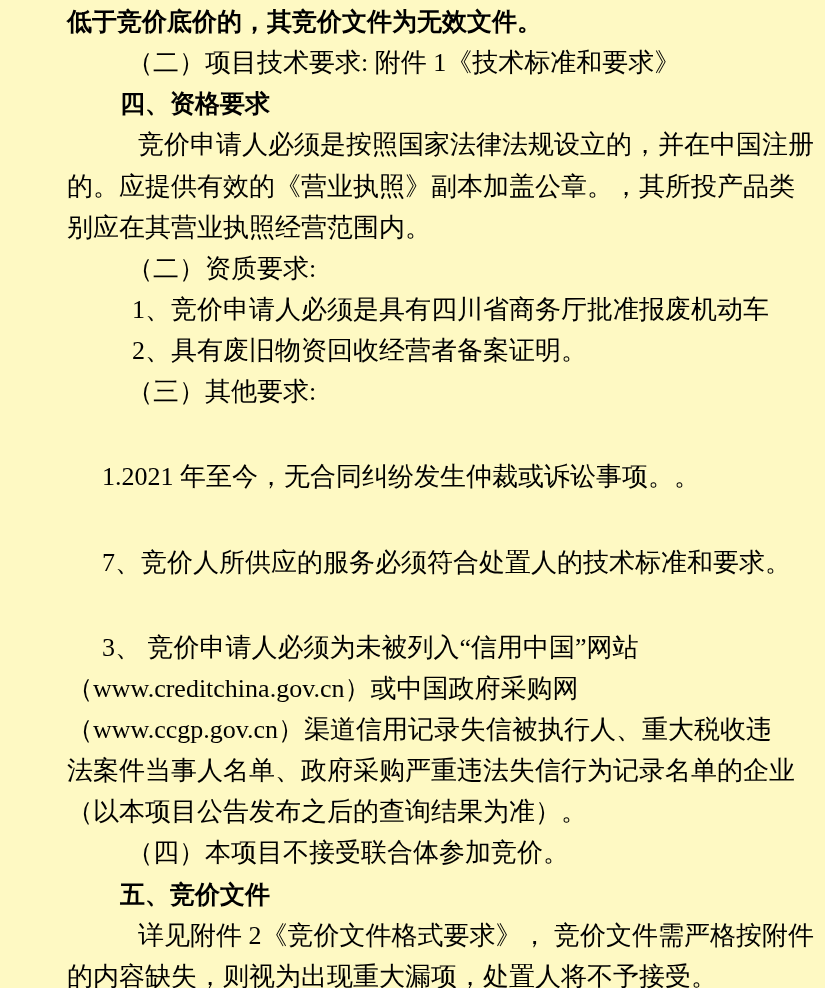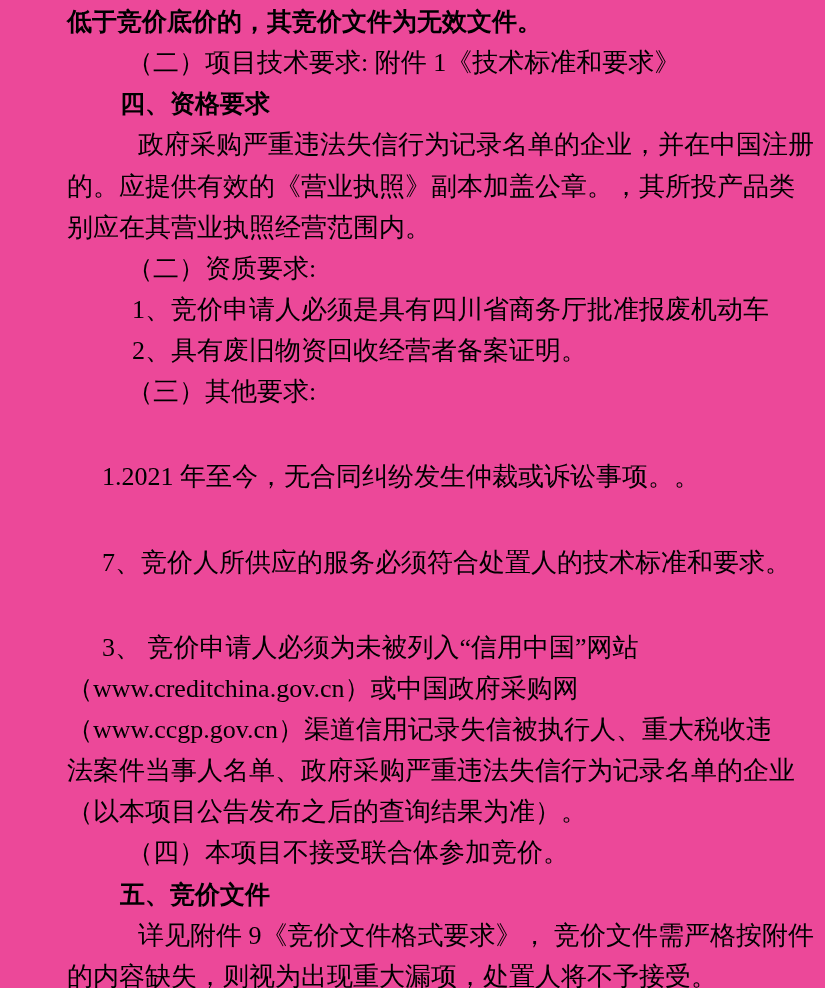--- a/index.html
+++ b/index.html
@@ -4,21 +4,21 @@
 <style>
   html, body {
     margin: 0;
     padding: 0;
     background: #ffffff;
   }
   .page {
     position: relative;
     width: 825px;
     height: 988px;
-    background: #ec4899;
+    background: #fef9c3;
     box-sizing: border-box;
     padding: 1px 30px 0 67px;
     overflow: hidden;
     color: #000000;
     font-family: "Liberation Serif", "DejaVu Serif", serif;
     font-size: 26px;
   }
   .line {
     height: 41.15px;
     line-height: 41.15px;
@@ -40,32 +40,32 @@
   }
 </style>
 </head>
 <body>
 
 <div class="page">
   <div>
       <div class="line indent-none bold">低于竞价底价的，其竞价文件为无效文件。</div>
       <div class="line indent-paren">（二）项目技术要求: 附件 1《技术标准和要求》</div>
       <div class="line indent-heading bold">四、资格要求</div>
-      <div class="line indent-para">政府采购严重违法失信行为记录名单的企业，并在中国注册</div>
+      <div class="line indent-para">竞价申请人必须是按照国家法律法规设立的，并在中国注册</div>
       <div class="line indent-none">的。应提供有效的《营业执照》副本加盖公章。，其所投产品类</div>
       <div class="line indent-none">别应在其营业执照经营范围内。</div>
       <div class="line indent-paren">（二）资质要求:</div>
       <div class="line indent-num">1、竞价申请人必须是具有四川省商务厅批准报废机动车</div>
       <div class="line indent-num">2、具有废旧物资回收经营者备案证明。</div>
       <div class="line indent-paren">（三）其他要求:</div>
       <div class="line indent-sub">1.2021 年至今，无合同纠纷发生仲裁或诉讼事项。。</div>
       <div class="line indent-sub">7、竞价人所供应的服务必须符合处置人的技术标准和要求。</div>
       <div class="line indent-sub">3、 竞价申请人必须为未被列入“信用中国”网站</div>
       <div class="line indent-none">（www.creditchina.gov.cn）或中国政府采购网</div>
       <div class="line indent-none">（www.ccgp.gov.cn）渠道信用记录失信被执行人、重大税收违</div>
       <div class="line indent-none">法案件当事人名单、政府采购严重违法失信行为记录名单的企业</div>
       <div class="line indent-none">（以本项目公告发布之后的查询结果为准）。</div>
       <div class="line indent-paren">（四）本项目不接受联合体参加竞价。</div>
       <div class="line indent-heading bold">五、竞价文件</div>
-      <div class="line indent-para">详见附件 9《竞价文件格式要求》， 竞价文件需严格按附件</div>
+      <div class="line indent-para">详见附件 2《竞价文件格式要求》， 竞价文件需严格按附件</div>
       <div class="line indent-none">的内容缺失，则视为出现重大漏项，处置人将不予接受。</div>
     </div>
 </div>
 
 </body></html>

